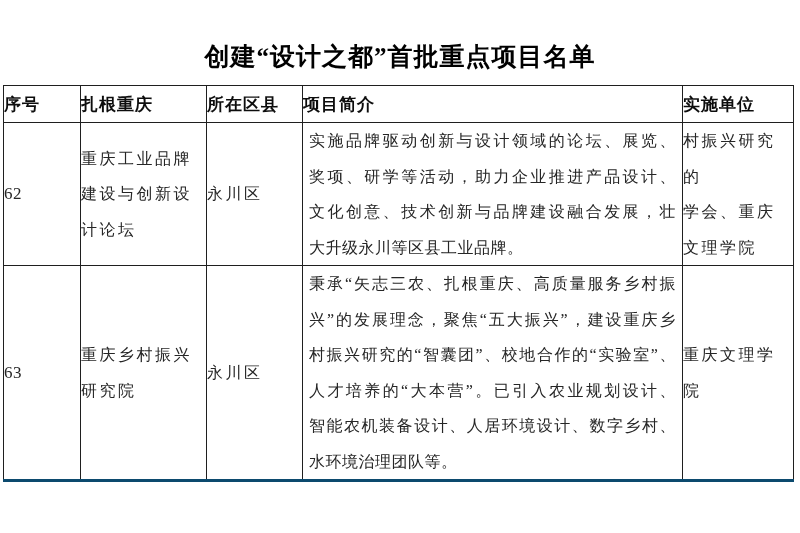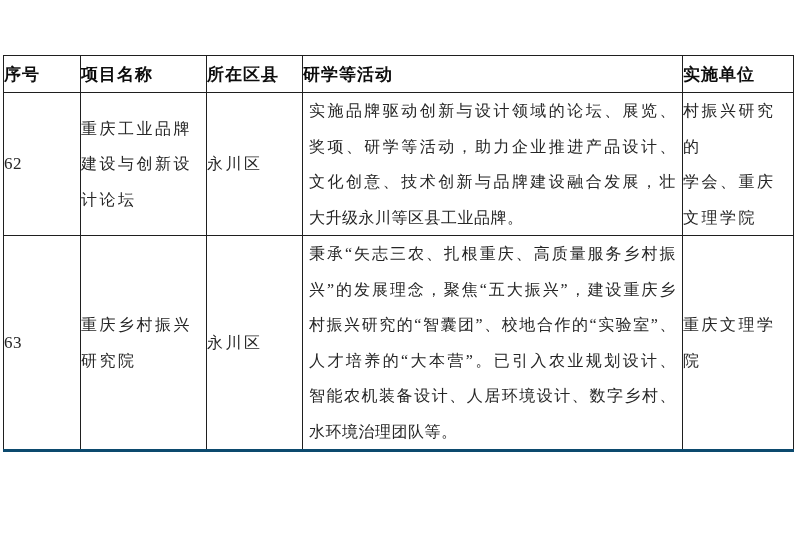--- a/index.html
+++ b/index.html
@@ -65,34 +65,35 @@
   }
   .brief-line.last {
     text-align: center;
     text-align-last: left;
   }
 </style>
 </head>
 <body>
 
 <div class="page">
+  <h1 class="title">创建“设计之都”首批重点项目名单</h1>
   <table class="doc-table">
     <colgroup>
       <col style="width:77px">
       <col style="width:126px">
       <col style="width:96px">
       <col style="width:380px">
       <col style="width:111px">
     </colgroup>
     <thead>
       <tr>
           <th>序号</th>
-          <th>项目名称</th>
+          <th>扎根重庆</th>
           <th>所在区县</th>
-          <th>研学等活动</th>
+          <th>项目简介</th>
           <th>实施单位</th>
         </tr>
     </thead>
     <tbody>
         <tr>
           <td class="center-cell index-cell">
             <div class="cell-line">62</div>
           </td>
           <td class="center-cell">
             <div class="cell-line">重庆工业品牌</div>

